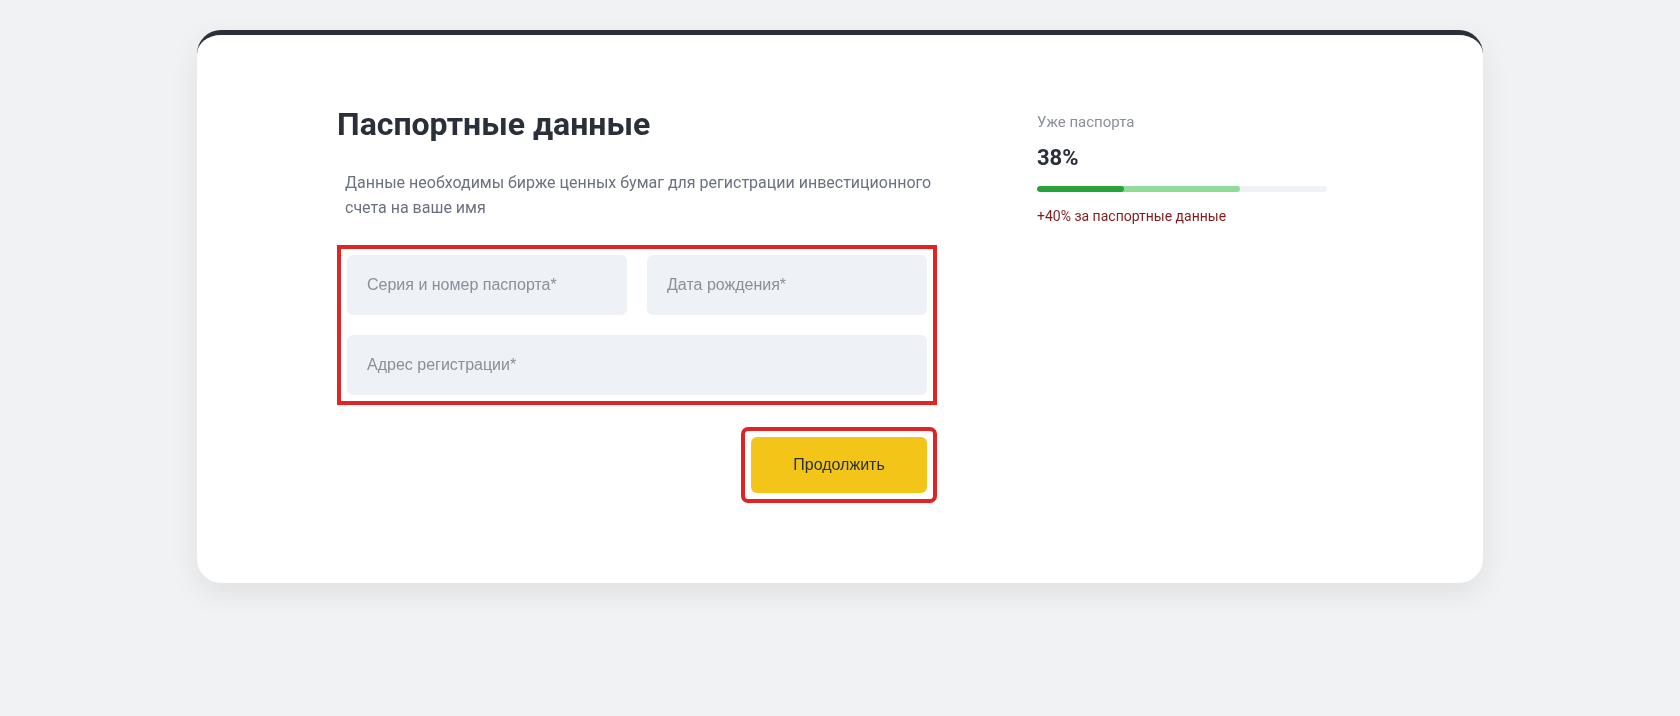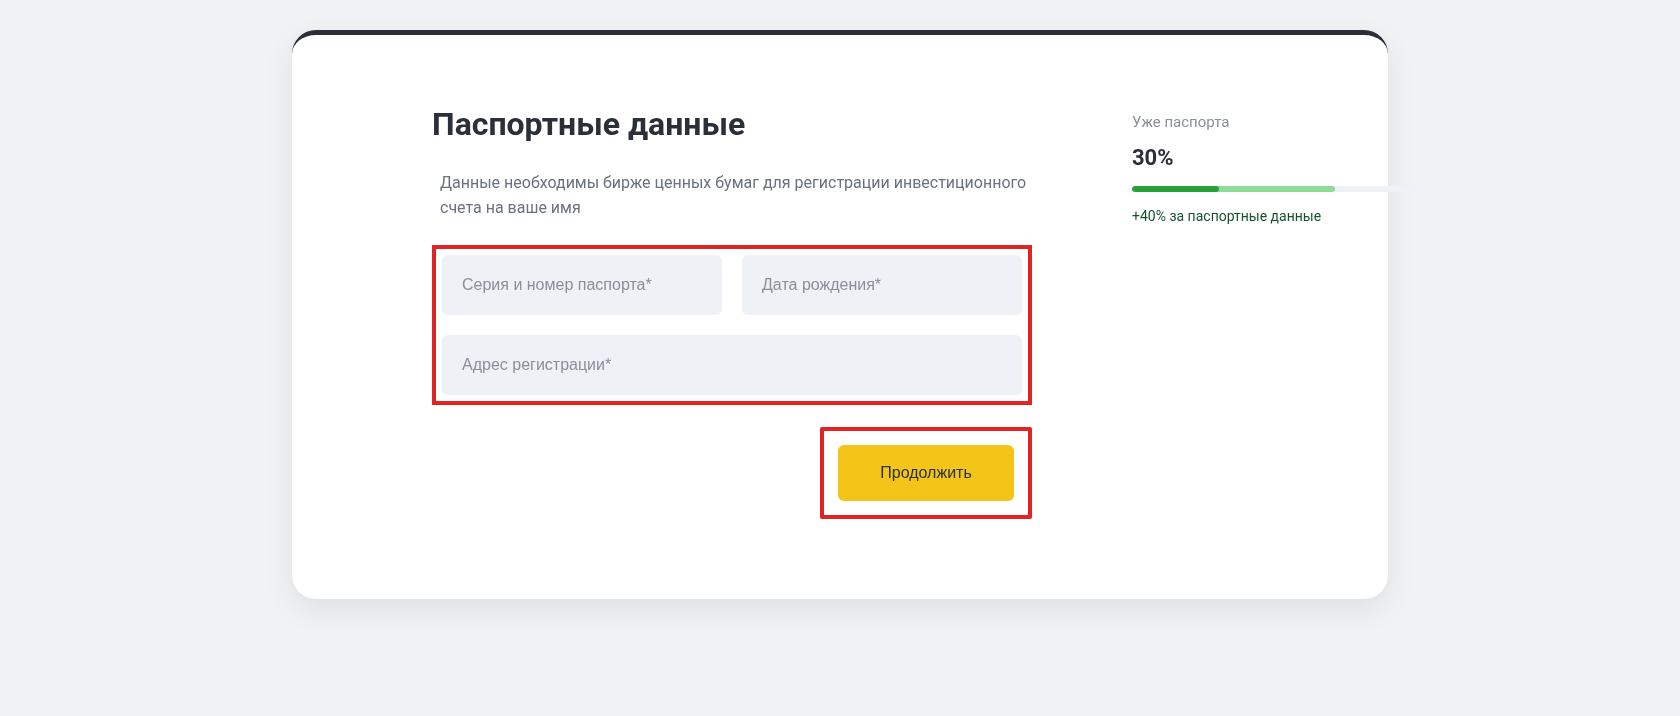--- a/index.html
+++ b/index.html
@@ -11,21 +11,21 @@
       font-family: -apple-system, BlinkMacSystemFont, 'Segoe UI', Roboto, Arial, sans-serif;
       background: #f0f2f4;
       width: 1680px;
       height: 716px;
       display: flex;
       align-items: flex-start;
       justify-content: center;
       padding-top: 30px;
     }
     .card {
-      width: 1096px;
+      width: 1286px;
       background: #ffffff;
       border-radius: 24px;
       border-top: 5px solid #2a2f3a;
       box-shadow: 0 10px 30px rgba(0,0,0,0.08);
       padding: 70px 100px 80px 140px;
       display: flex;
       gap: 100px;
     }
     .form-area {
       flex: 0 0 600px;
@@ -70,22 +70,22 @@
     }
     .input-field::placeholder {
       color: #8a8f9a;
     }
     .button-row {
       display: flex;
       justify-content: flex-end;
     }
     .button-highlight {
       border: 4px solid #e02424;
-      padding: 14px;
-      border-radius: 2px;
+      padding: 6px;
+      border-radius: 7px;
       display: inline-block;
     }
     .continue-button {
       width: 176px;
       height: 56px;
       background: #f2c518;
       border: none;
       border-radius: 6px;
       font-size: 16px;
       color: #2a2f3a;
@@ -128,21 +128,21 @@
       position: absolute;
       left: 0;
       top: 0;
       height: 100%;
       width: 70%;
       background: #8fdc99;
       border-radius: 3px;
     }
     .progress-hint {
       font-size: 14px;
-      color: #14532d;
+      color: #7f1d1d;
     }
   </style>
 </head>
 <body>
 
 <div class="card">
   <div class="form-area">
     <h1 class="heading">Паспортные данные</h1>
     <p class="subheading">Данные необходимы бирже ценных бумаг для регистрации инвестиционного счета на ваше имя</p>
 
@@ -158,20 +158,20 @@
 
     <div class="button-row">
       <div class="button-highlight">
         <button class="continue-button">Продолжить</button>
       </div>
     </div>
   </div>
 
   <div class="progress-area">
     <div class="progress-label">Уже паспорта</div>
-    <div class="progress-percent">30%</div>
+    <div class="progress-percent">38%</div>
     <div class="progress-bar">
       <div class="progress-fill-light"></div>
       <div class="progress-fill-dark"></div>
     </div>
     <div class="progress-hint">+40% за паспортные данные</div>
   </div>
 </div>
 
 </body></html>

